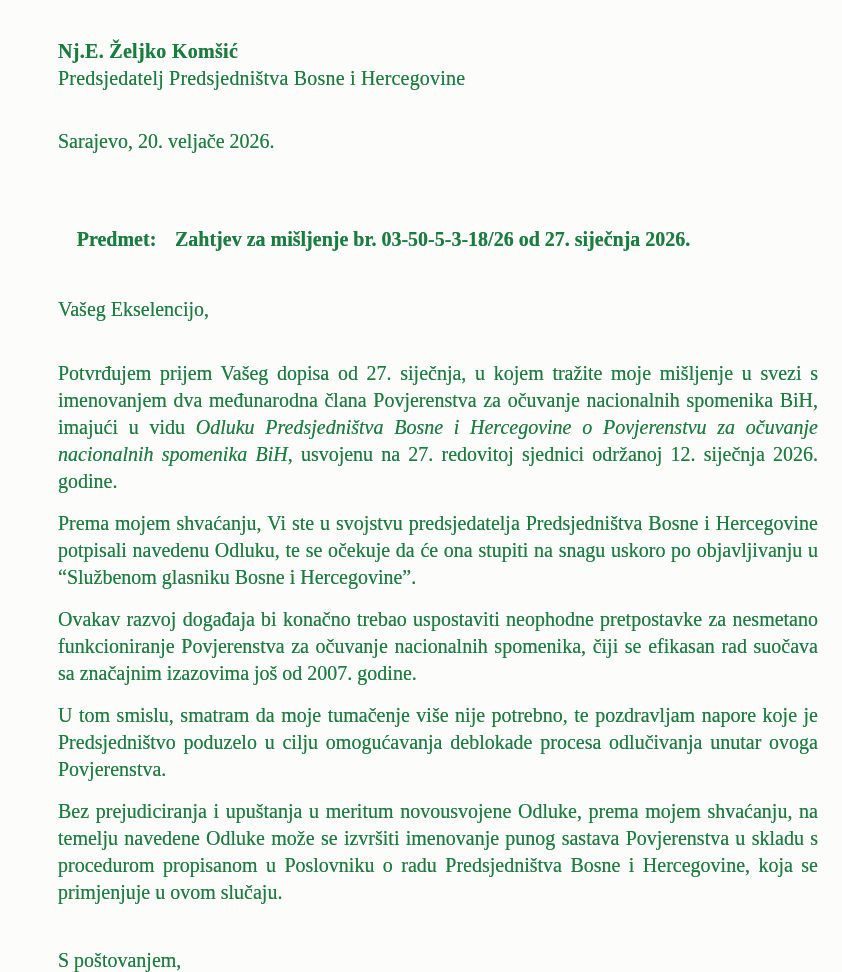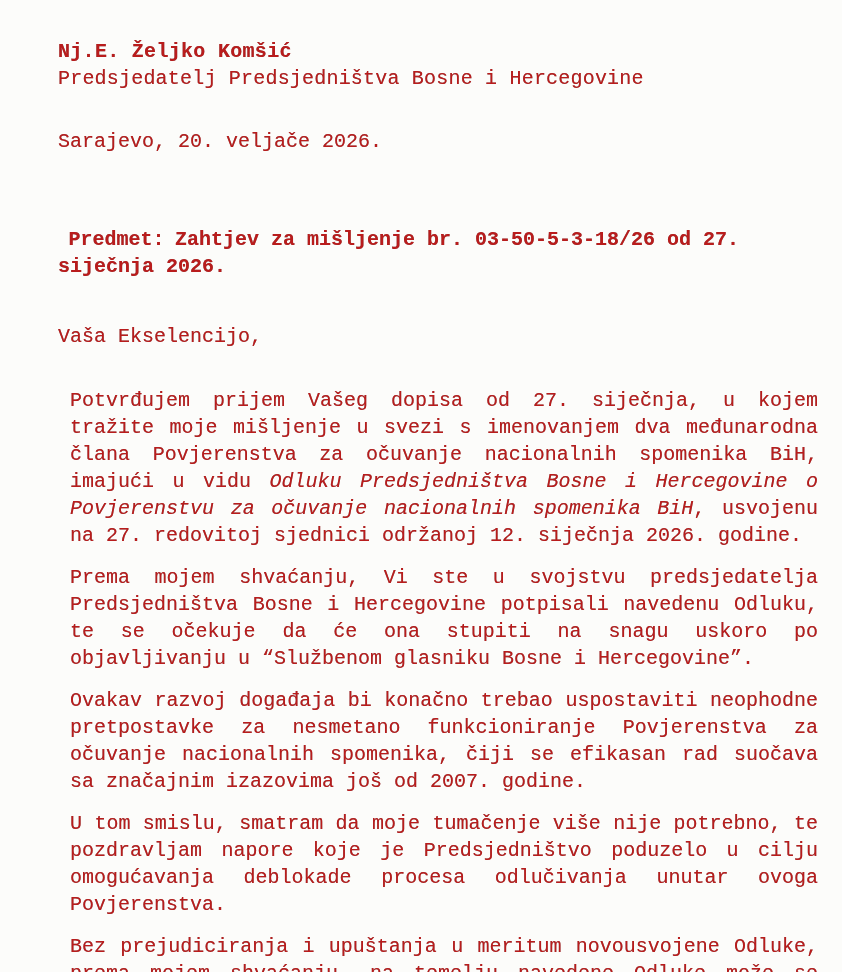--- a/index.html
+++ b/index.html
@@ -8,24 +8,24 @@
     background: #e9e9e9;
   }
   .page {
     position: relative;
     width: 842px;
     height: 972px;
     margin: 0 auto;
     background: #fcfcfa;
     box-sizing: border-box;
     padding: 38px 24px 4px 58px;
-    font-family: Liberation Mono, monospace;
+    font-family: Liberation Serif, serif;
     font-size: 20px;
     line-height: 27px;
-    color: #b91c1c;
+    color: #15803d;
     text-shadow: 0 0 0.6px rgba(40,40,40,0.5);
     overflow: hidden;
   }
   .recipient-name {
     font-weight: bold;
     letter-spacing: 0.3px;
   }
   .recipient-title {
     letter-spacing: 0.2px;
   }
@@ -41,21 +41,21 @@
     width: 117px;
     text-align: center;
   }
   .salutation {
     margin-top: 43px;
   }
   .body-text {
     margin-top: 37px;
   }
   .para {
-    margin: 0 0 15px 12px;
+    margin: 0 0 15px 0;
     text-align: justify;
   }
   .para em {
     font-style: italic;
   }
   .closing {
     margin-top: 41px;
   }
 </style>
 </head>
@@ -67,21 +67,21 @@
     <div class="recipient-name">Nj.E. Željko Komšić</div>
     <div class="recipient-title">Predsjedatelj Predsjedništva Bosne i Hercegovine</div>
   </div>
 
   <div class="dateline">Sarajevo, 20. veljače 2026.</div>
 
   <div class="subject">
     <span class="subject-label">Predmet:</span><span class="subject-text">Zahtjev za mišljenje br. 03-50-5-3-18/26 od 27. siječnja 2026.</span>
   </div>
 
-  <div class="salutation">Vaša Ekselencijo,</div>
+  <div class="salutation">Vašeg Ekselencijo,</div>
 
   <div class="body-text">
 
     <p class="para"><span>Potvrđujem prijem Vašeg dopisa od 27. siječnja, u kojem tražite moje mišljenje u svezi s imenovanjem dva međunarodna člana Povjerenstva za očuvanje nacionalnih spomenika BiH, imajući u vidu </span><em>Odluku Predsjedništva Bosne i Hercegovine o Povjerenstvu za očuvanje nacionalnih spomenika BiH</em><span>, usvojenu na 27. redovitoj sjednici održanoj 12. siječnja 2026. godine.</span></p>
 
     <p class="para">Prema mojem shvaćanju, Vi ste u svojstvu predsjedatelja Predsjedništva Bosne i Hercegovine potpisali navedenu Odluku, te se očekuje da će ona stupiti na snagu uskoro po objavljivanju u “Službenom glasniku Bosne i Hercegovine”.</p>
 
     <p class="para">Ovakav razvoj događaja bi konačno trebao uspostaviti neophodne pretpostavke za nesmetano funkcioniranje Povjerenstva za očuvanje nacionalnih spomenika, čiji se efikasan rad suočava sa značajnim izazovima još od 2007. godine.</p>
 
     <p class="para">U tom smislu, smatram da moje tumačenje više nije potrebno, te pozdravljam napore koje je Predsjedništvo poduzelo u cilju omogućavanja deblokade procesa odlučivanja unutar ovoga Povjerenstva.</p>

